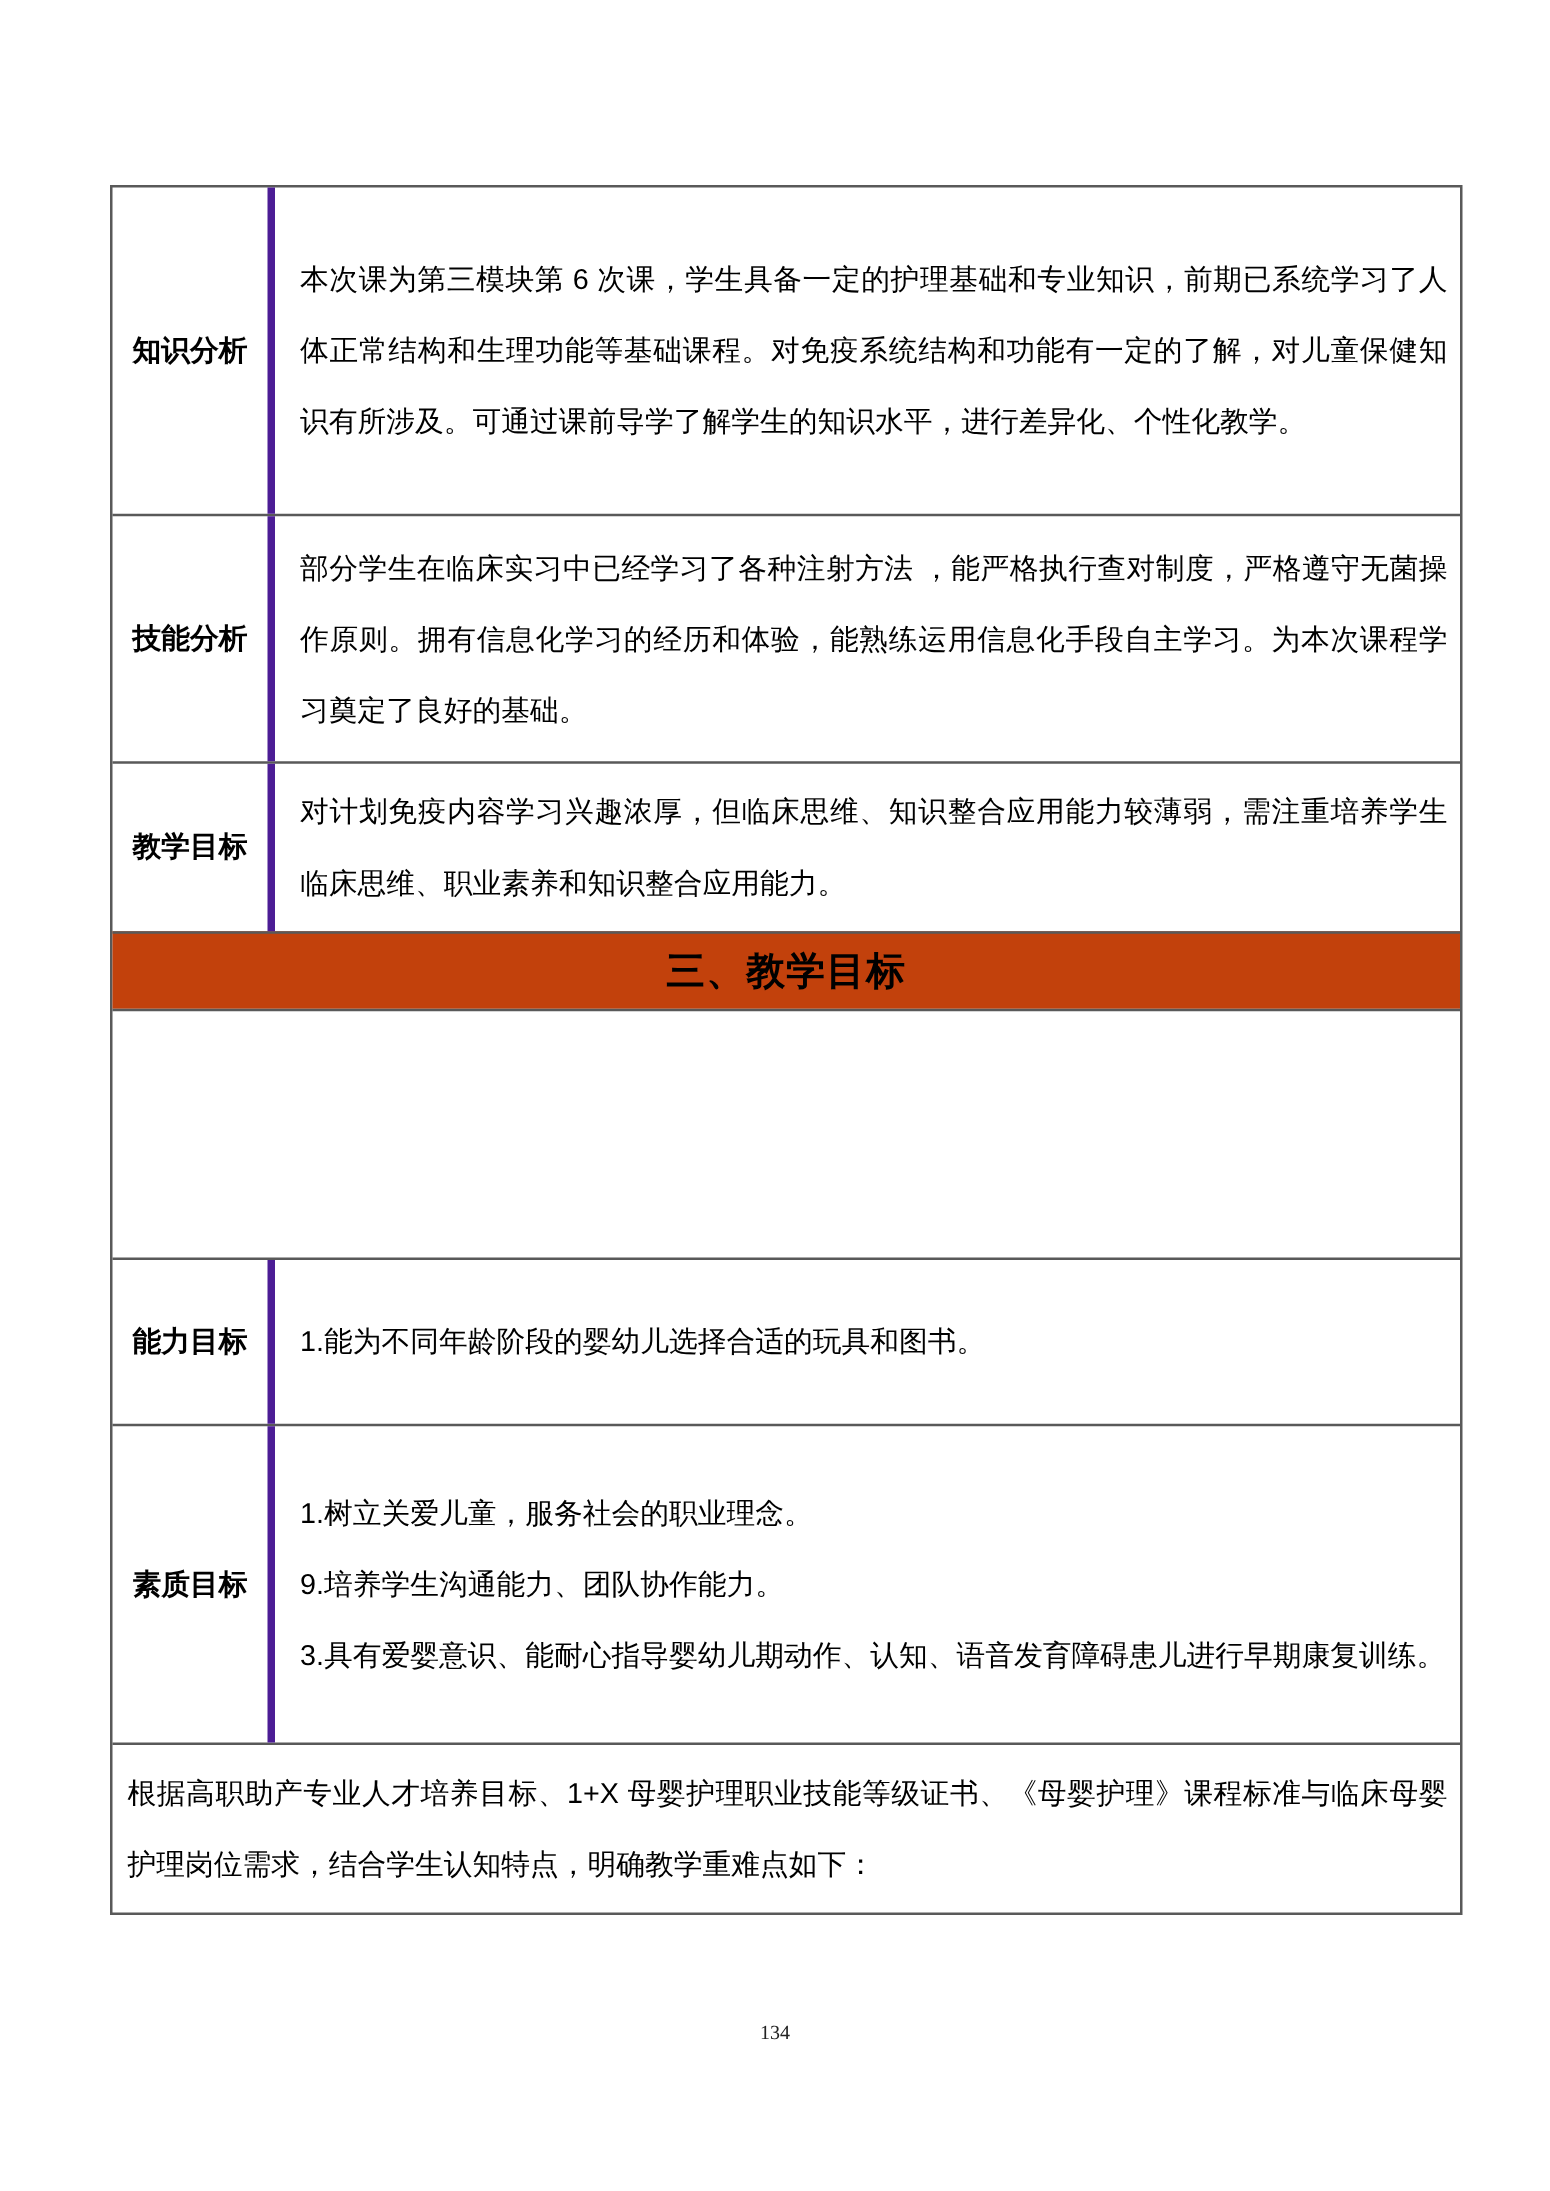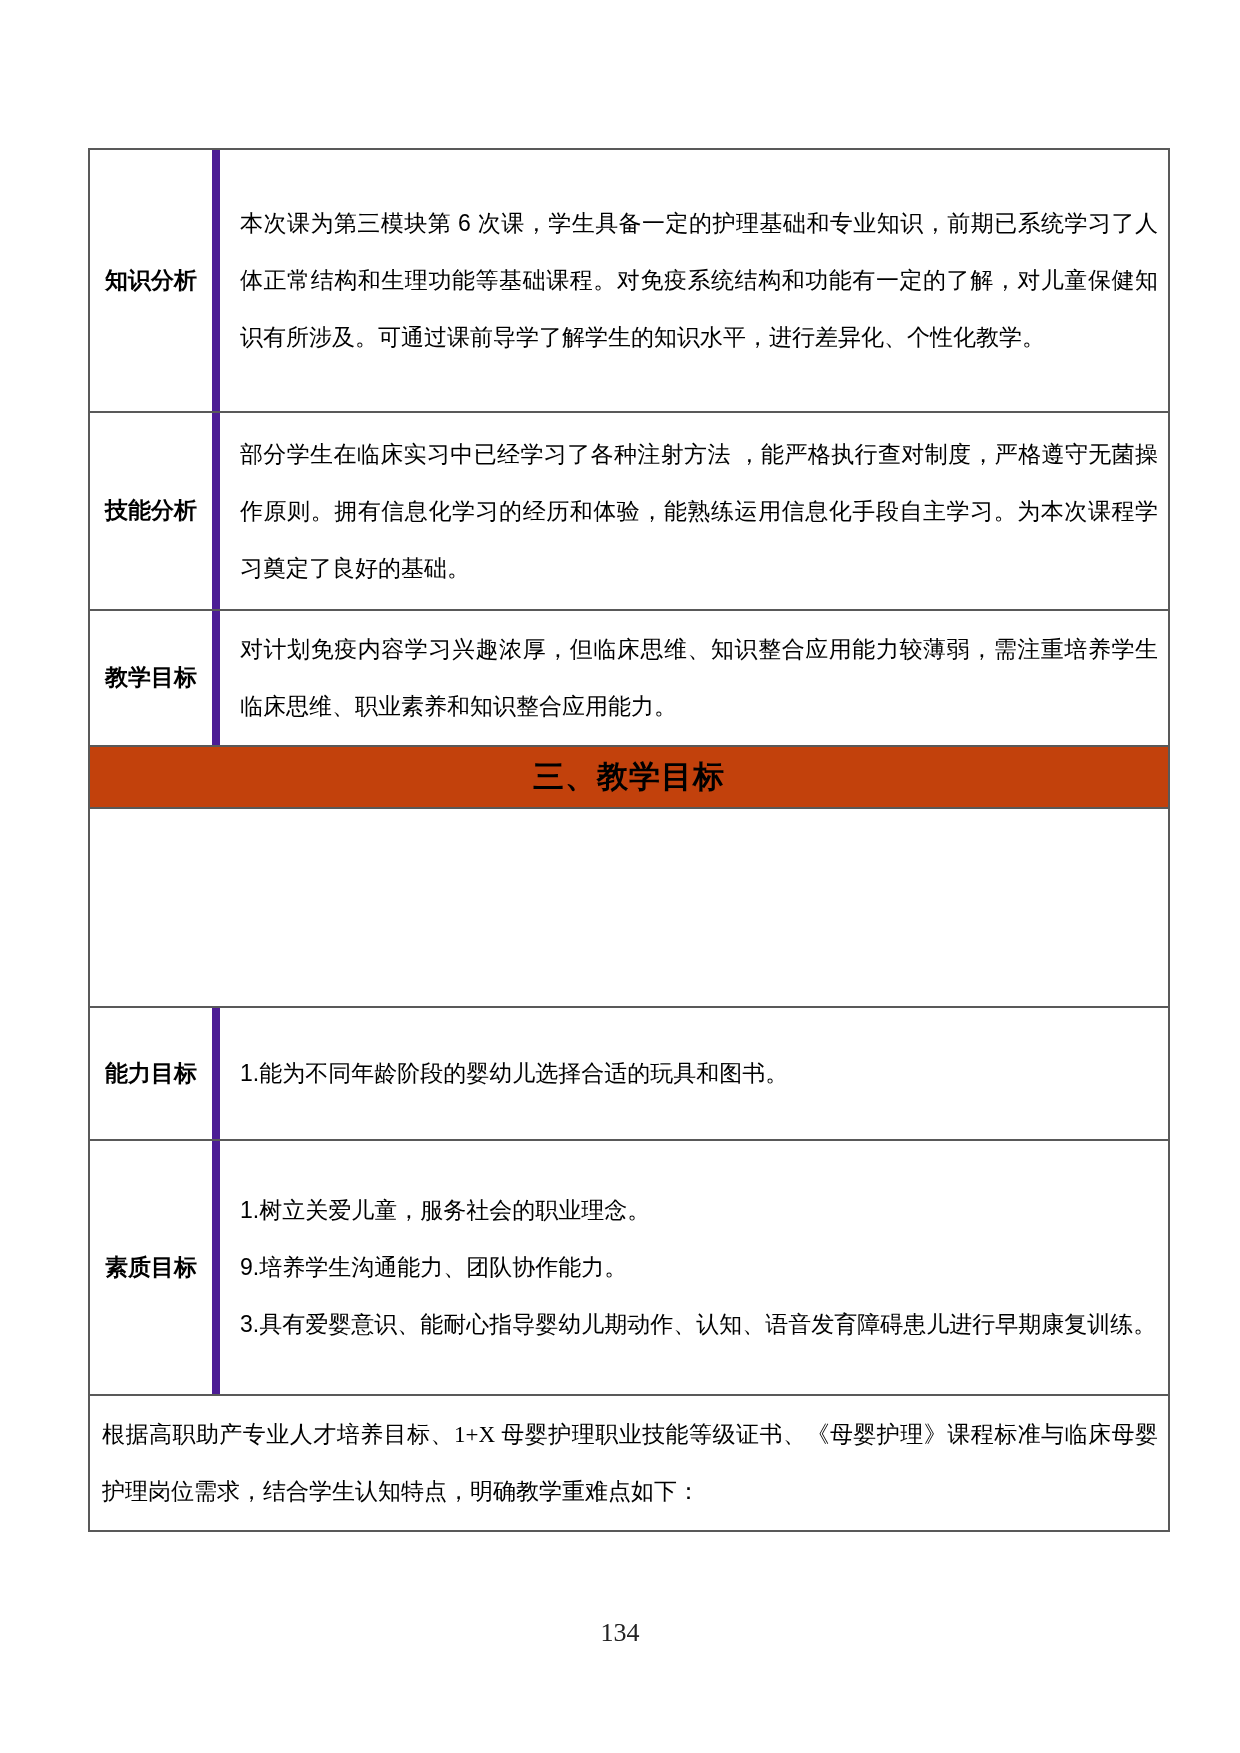--- a/index.html
+++ b/index.html
@@ -21,21 +21,21 @@
     background: #ffffff;
   }
   .trow {
     display: flex;
     border-top: 2px solid #595959;
   }
   .trow:first-child { border-top: none; }
   .label-cell {
     flex: 0 0 130px;
     width: 130px;
-    border-right: 8px solid #4c1d95;
+    border-right: 6px solid #4c1d95;
     display: flex;
     align-items: center;
     justify-content: center;
     font-weight: bold;
     font-size: 23px;
     text-align: center;
     line-height: 1.3;
   }
   .content-cell {
     flex: 1 1 auto;
@@ -52,39 +52,39 @@
   }
   .section-row {
     background: #c2410c;
     display: flex;
     align-items: center;
     justify-content: center;
     font-size: 31px;
     font-weight: bold;
     letter-spacing: 1px;
   }
-  .full-row .content-cell { padding-left: 12px; font-family: Liberation Serif, serif; }
+  .full-row .content-cell { padding-left: 12px; }
   
   .r0 { min-height: 261px; }
   .r1 { min-height: 198px; }
   .r2 { min-height: 130px; }
   .h1 { min-height: 62px; }
   .r4 { min-height: 199px; }
   .r5 { min-height: 133px; }
   .r6 { min-height: 255px; }
   .h2 { min-height: 66px; }
   .r8 { min-height: 134px; }
   .page-number {
     position: absolute;
     top: 1618px;
     left: 0;
     width: 100%;
     text-align: center;
     font-family: "Liberation Serif", "DejaVu Serif", serif;
-    font-size: 26px;
+    font-size: 16px;
     color: #222222;
   }
 </style>
 </head>
 <body>
 
 <div class="doc-table">
 
   <div class="trow r0">
     <div class="label-cell">知识分析</div>

